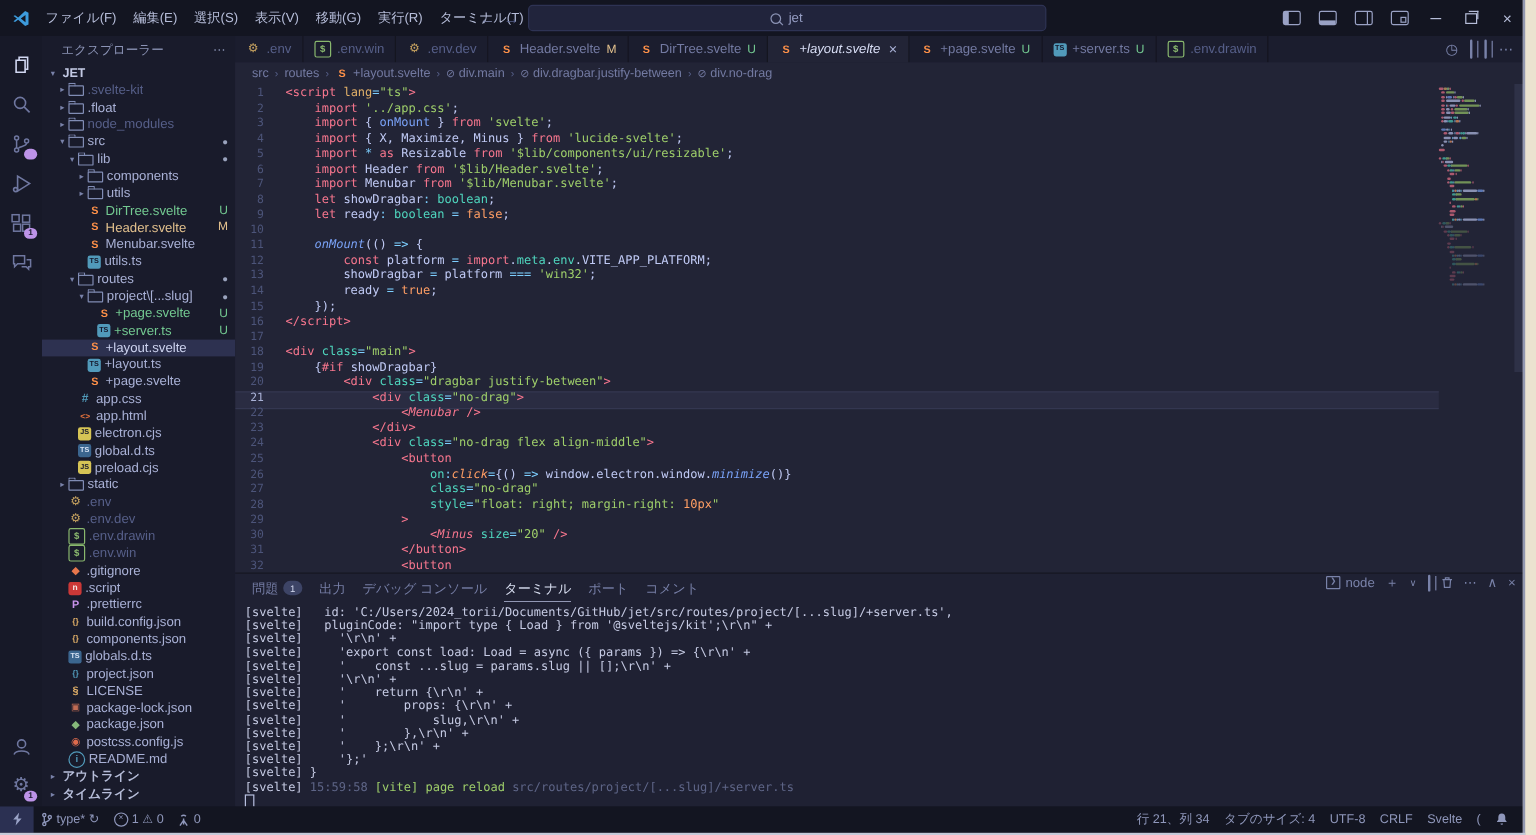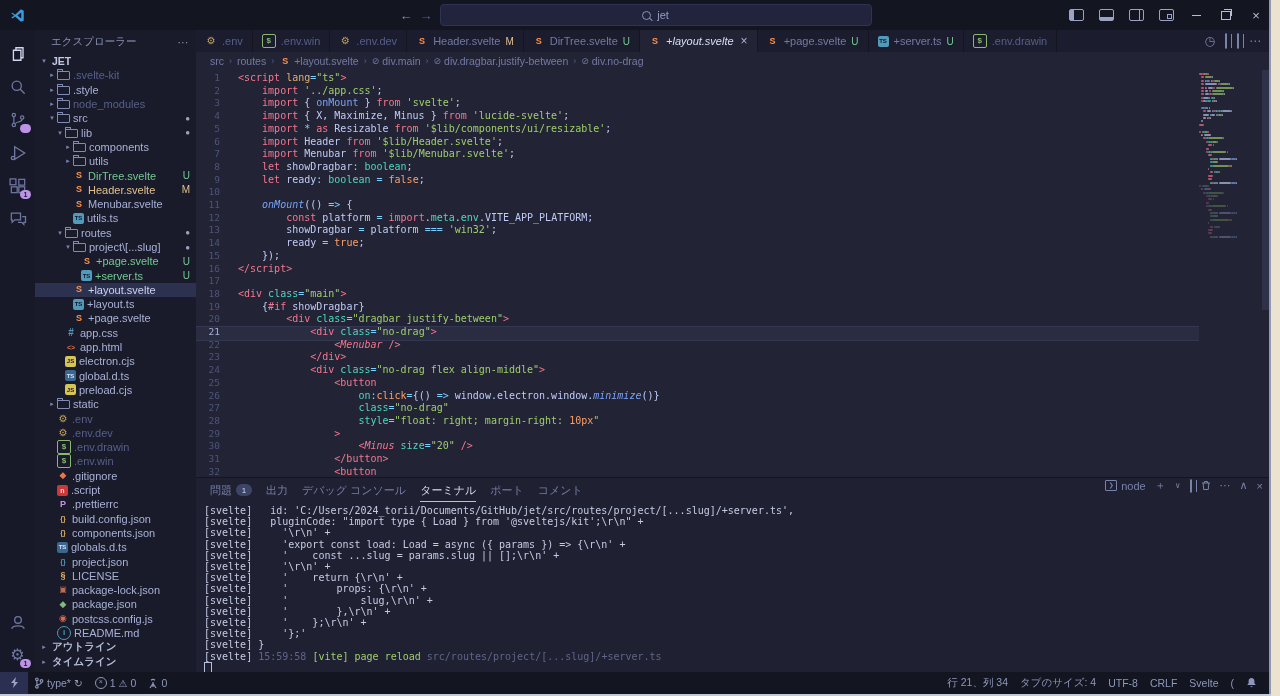--- a/index.html
+++ b/index.html
@@ -88,21 +88,21 @@
   
   .code-wrap{flex:1;position:relative;overflow:hidden;background:#222436}
   .hl{position:absolute;left:0;right:72px;height:12.7px;background:rgba(150,160,220,0.07);
       border-top:1px solid rgba(150,160,220,0.10);border-bottom:1px solid rgba(150,160,220,0.10);z-index:0}
   .gutter{position:absolute;left:0;top:2px;width:24px;text-align:right;z-index:1;
           font:9.5px/12.7px "DejaVu Sans Mono",monospace;color:#4c5479}
   .gutter .cur{color:#a9b1d6}
   .codelines{position:absolute;left:42px;top:2px;right:82px;z-index:1;font:10px/12.7px "DejaVu Sans Mono",monospace;white-space:pre;color:#c0caf5}
   .tk-r{color:#f7768e}.tk-o{color:#ff9e64}.tk-y{color:#e0af68}.tk-g{color:#9ece6a}.tk-t{color:#4fd6be}
   .tk-c{color:#7dcfff}.tk-b{color:#7aa2f7}.tk-w{color:#c0caf5}
-  .tk-bi{color:#7aa2f7;font-style:italic}.tk-ri{color:#f7768e;font-style:italic}.tk-oi{color:#ff9e64;}
+  .tk-bi{color:#7aa2f7;font-style:italic}.tk-ri{color:#f7768e;font-style:italic}.tk-oi{color:#ff9e64;font-style:italic}
   .minimap{position:absolute;right:10px;top:3px;width:62px;z-index:1}
   .mm-row{position:relative;height:2px;margin-bottom:1.4px}
   .mm-row span{position:absolute;top:0;height:2px;border-radius:1px}
   .vscroll{position:absolute;right:0;top:0;bottom:0;width:10px;z-index:2}
   .vscroll .thumb{position:absolute;top:0;left:1px;right:1px;height:240px;background:rgba(140,150,200,0.12)}
 
   
   .panel{height:194px;flex:none;background:#1f2133;border-top:1px solid #14151f;display:flex;flex-direction:column}
   .panel-head{height:24px;flex:none;display:flex;align-items:flex-start;padding:0 8px 0 14px;font-size:11px}
   .ptabs{display:flex;align-items:center;gap:14px}
@@ -129,20 +129,30 @@
 <body>
 
 <div class="window">
 
   <div class="titlebar">
     <span class="logo">
       <svg width="15" height="15" viewBox="0 0 24 24">
           <path fill="#3d9bdc" d="M17.5 2L8.2 10.6 4 7.4 2 8.4l4.6 3.6L2 15.6l2 1 4.2-3.2 9.3 8.6 4.5-2.2V4.2L17.5 2zm.5 5.1v9.8L11.7 12 18 7.1z"></path>
         </svg>
     </span>
+    <div class="menus" id="menus">
+        <span class="menu-item">ファイル(F)</span>
+        <span class="menu-item">編集(E)</span>
+        <span class="menu-item">選択(S)</span>
+        <span class="menu-item">表示(V)</span>
+        <span class="menu-item">移動(G)</span>
+        <span class="menu-item">実行(R)</span>
+        <span class="menu-item">ターミナル(T)</span>
+        <span class="menu-item">ヘルプ(H)</span>
+      </div>
     <div class="tb-center">
       <span class="nav">←</span>
       <span class="nav dim">→</span>
       <div class="searchbox">
         <span class="lens"></span>
         <span>jet</span>
       </div>
     </div>
     <div class="wc">
       <span class="wcbtn">
@@ -235,21 +245,21 @@
             <span class="lbl">JET</span>
           </div>
           <div class="trow dim" style="padding-left: 12px;">
             <span class="chev">▸</span>
             <span class="fold"></span>
             <span class="lbl">.svelte-kit</span>
           </div>
           <div class="trow" style="padding-left: 12px;">
             <span class="chev">▸</span>
             <span class="fold"></span>
-            <span class="lbl">.style</span>
+            <span class="lbl">.float</span>
           </div>
           <div class="trow dim" style="padding-left: 12px;">
             <span class="chev">▸</span>
             <span class="fold"></span>
             <span class="lbl">node_modules</span>
           </div>
           <div class="trow" style="padding-left: 12px;">
             <span class="chev">▾</span>
             <span class="fold"></span>
             <span class="lbl">src</span>

